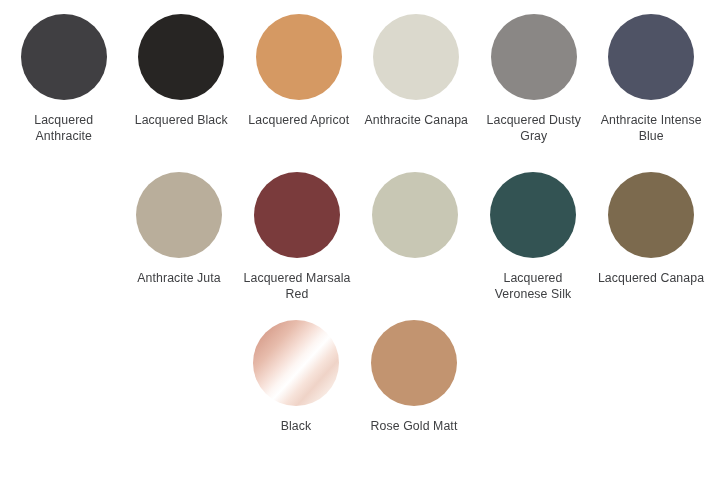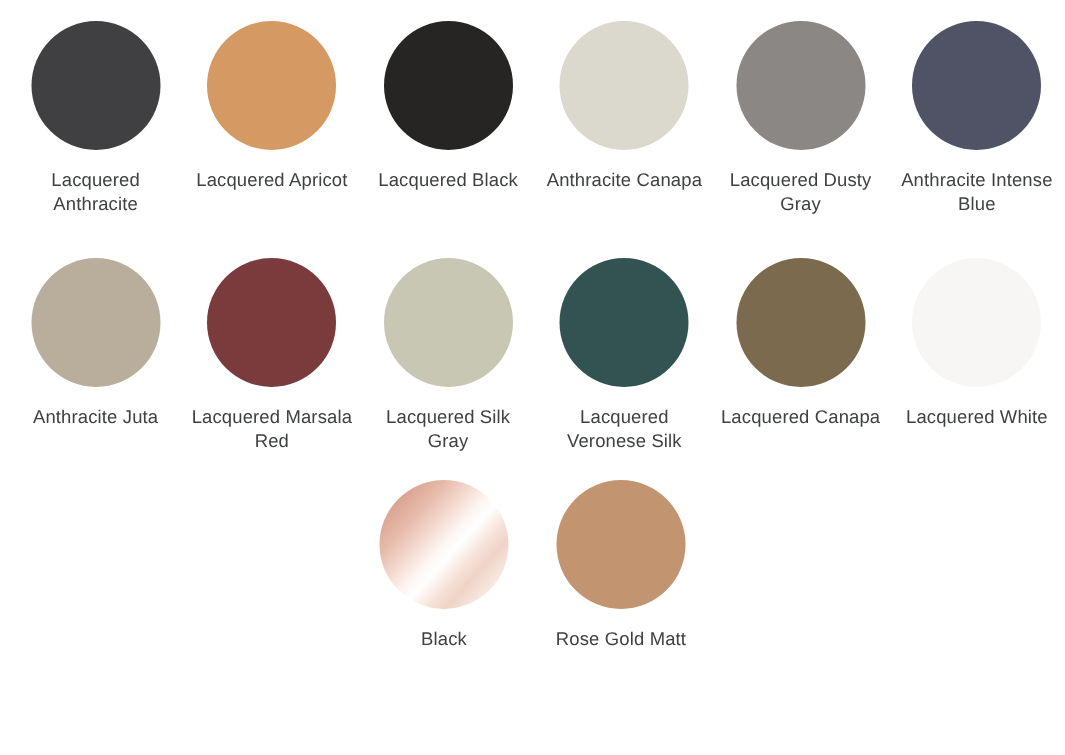--- a/index.html
+++ b/index.html
@@ -71,27 +71,27 @@
 <div class="palette">
 
   <div class="swatch-row row-grid">
 
     <div class="swatch-cell">
       <div class="swatch-disc" style="background:#403f42;"></div>
       <div class="swatch-label">Lacquered Anthracite</div>
     </div>
 
     <div class="swatch-cell">
-      <div class="swatch-disc" style="background:#d59963;"></div>
-      <div class="swatch-label">Lacquered Apricot</div>
+      <div class="swatch-disc" style="background:#272523;"></div>
+      <div class="swatch-label">Lacquered Black</div>
     </div>
 
     <div class="swatch-cell">
-      <div class="swatch-disc" style="background:#272523;"></div>
-      <div class="swatch-label">Lacquered Black</div>
+      <div class="swatch-disc" style="background:#d59963;"></div>
+      <div class="swatch-label">Lacquered Apricot</div>
     </div>
 
     <div class="swatch-cell">
       <div class="swatch-disc" style="background:#dbd9cd;"></div>
       <div class="swatch-label">Anthracite Canapa</div>
     </div>
 
     <div class="swatch-cell">
       <div class="swatch-disc" style="background:#8a8785;"></div>
       <div class="swatch-label">Lacquered Dusty Gray</div>
@@ -113,37 +113,32 @@
       <div class="swatch-label">Anthracite Juta</div>
     </div>
 
     <div class="swatch-cell">
       <div class="swatch-disc" style="background:#7a3b3c;"></div>
       <div class="swatch-label">Lacquered Marsala Red</div>
     </div>
 
     <div class="swatch-cell">
       <div class="swatch-disc" style="background:#c8c7b4;"></div>
-      <div class="swatch-label">Lacquered Silk Gray</div>
     </div>
 
     <div class="swatch-cell">
       <div class="swatch-disc" style="background:#335353;"></div>
       <div class="swatch-label">Lacquered Veronese Silk</div>
     </div>
 
     <div class="swatch-cell">
       <div class="swatch-disc" style="background:#7c6a4e;"></div>
       <div class="swatch-label">Lacquered Canapa</div>
     </div>
 
-    <div class="swatch-cell">
-      <div class="swatch-disc" style="background:#f8f6f4;"></div>
-      <div class="swatch-label">Lacquered White</div>
-    </div>
 
   </div>
 
   <div class="row-gap-2"></div>
 
   <div class="swatch-row row-center">
 
     <div class="swatch-cell">
       <div class="swatch-disc" style="background:linear-gradient(132deg,
               #c98f7d 0%,

